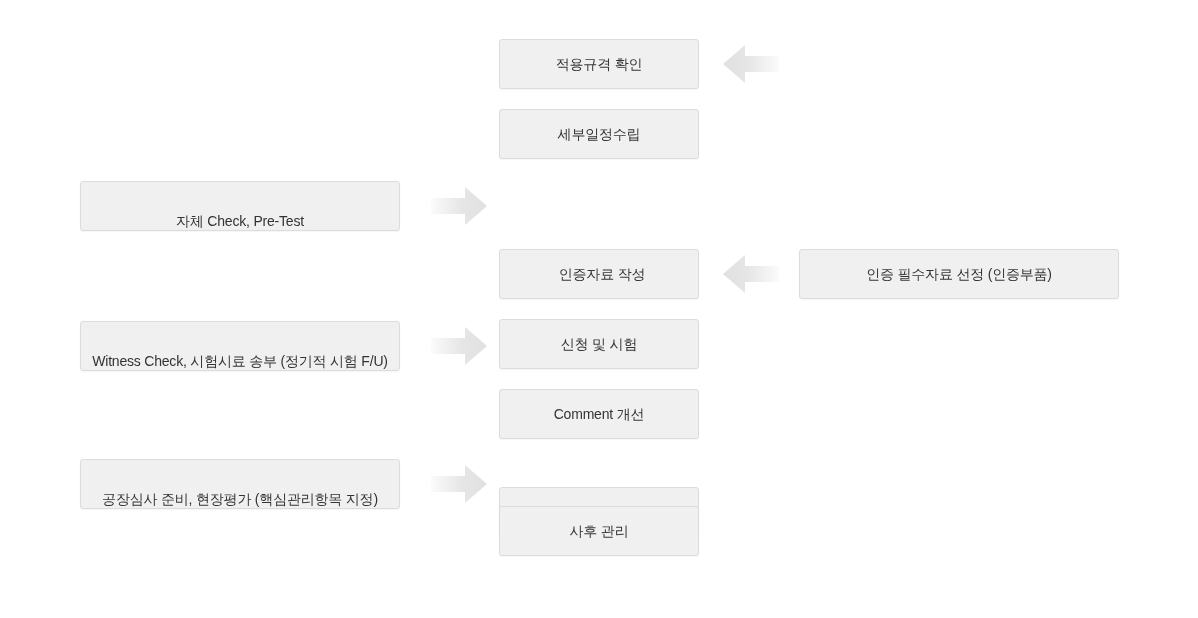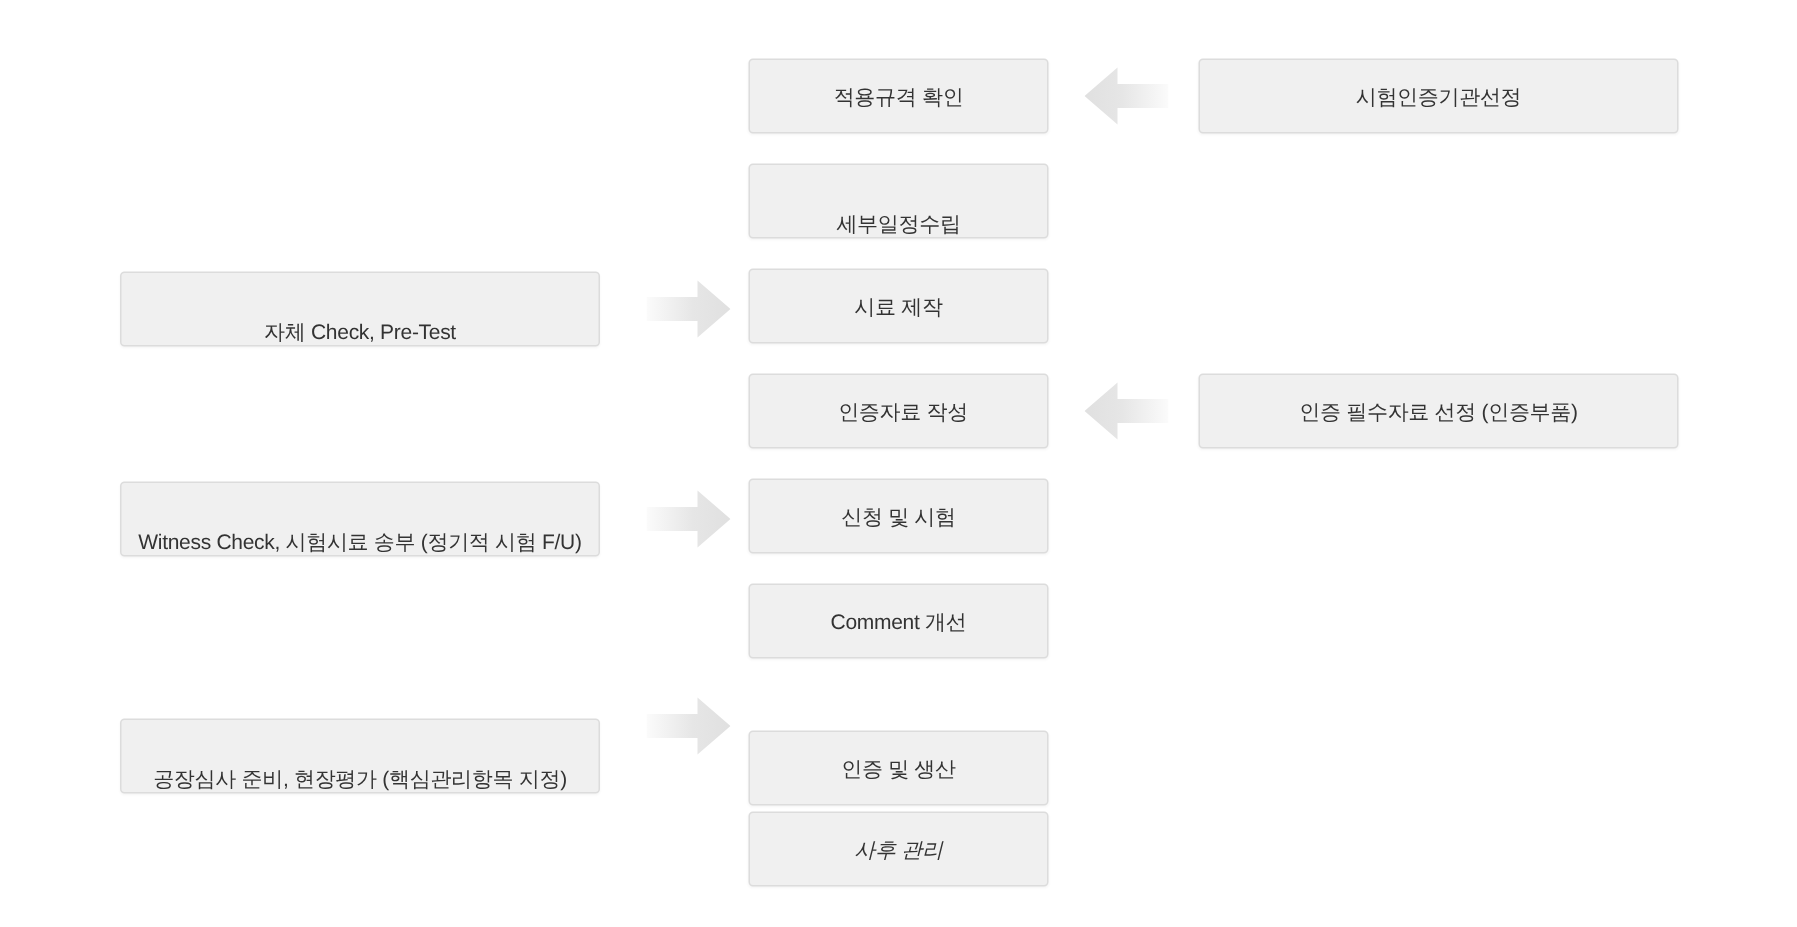--- a/index.html
+++ b/index.html
@@ -67,55 +67,49 @@
   .arrow.to-left  { left: 723px; }
 </style>
 </head>
 <body>
 
 <div id="diagram">
 
   <div class="box col-center" style="top:39px;">
     <span class="box-label">적용규격 확인</span>
   </div>
-  <div class="box col-center" style="top:109px;align-items:flex-end;">
+  <div class="box col-center" style="top:109px;">
     <span class="box-label">세부일정수립</span>
-  </div>
-  <div class="box col-center" style="top:179px;">
-    <span class="box-label">시료 제작</span>
   </div>
   <div class="box col-center" style="top:249px;padding-left:14px;">
     <span class="box-label">인증자료 작성</span>
   </div>
   <div class="box col-center" style="top:319px;">
     <span class="box-label">신청 및 시험</span>
   </div>
   <div class="box col-center" style="top:389px;">
     <span class="box-label">Comment 개선</span>
   </div>
   <div class="box col-center" style="top:459px;margin-top:28px;">
     <span class="box-label">인증 및 생산</span>
   </div>
-  <div class="box col-center" style="top:541px;font-style:italic;">
+  <div class="box col-center" style="top:506px;">
     <span class="box-label">사후 관리</span>
   </div>
 
   <div class="box col-left" style="top:181px;">
     <span class="box-label">자체 Check, Pre-Test</span>
   </div>
   <div class="box col-left" style="top:321px;">
     <span class="box-label">Witness Check, 시험시료 송부 (정기적 시험 F/U)</span>
   </div>
-  <div class="box col-left" style="top:459px;margin-top:20px;">
+  <div class="box col-left" style="top:459px;">
     <span class="box-label">공장심사 준비, 현장평가 (핵심관리항목 지정)</span>
   </div>
 
-  <div class="box col-right" style="top:39px;">
-    <span class="box-label">시험인증기관선정</span>
-  </div>
   <div class="box col-right" style="top:249px;">
     <span class="box-label">인증 필수자료 선정 (인증부품)</span>
   </div>
 
   <div class="arrow to-left" style="top:43px;">
     <svg viewBox="0 0 56 42" xmlns="http://www.w3.org/2000/svg" aria-hidden="true">
       <defs>
         <linearGradient id="gradLeft1" x1="0" y1="0" x2="1" y2="0">
           <stop offset="0" stop-color="#e0e0e0"></stop>
           <stop offset="0.45" stop-color="#e6e6e6"></stop>

